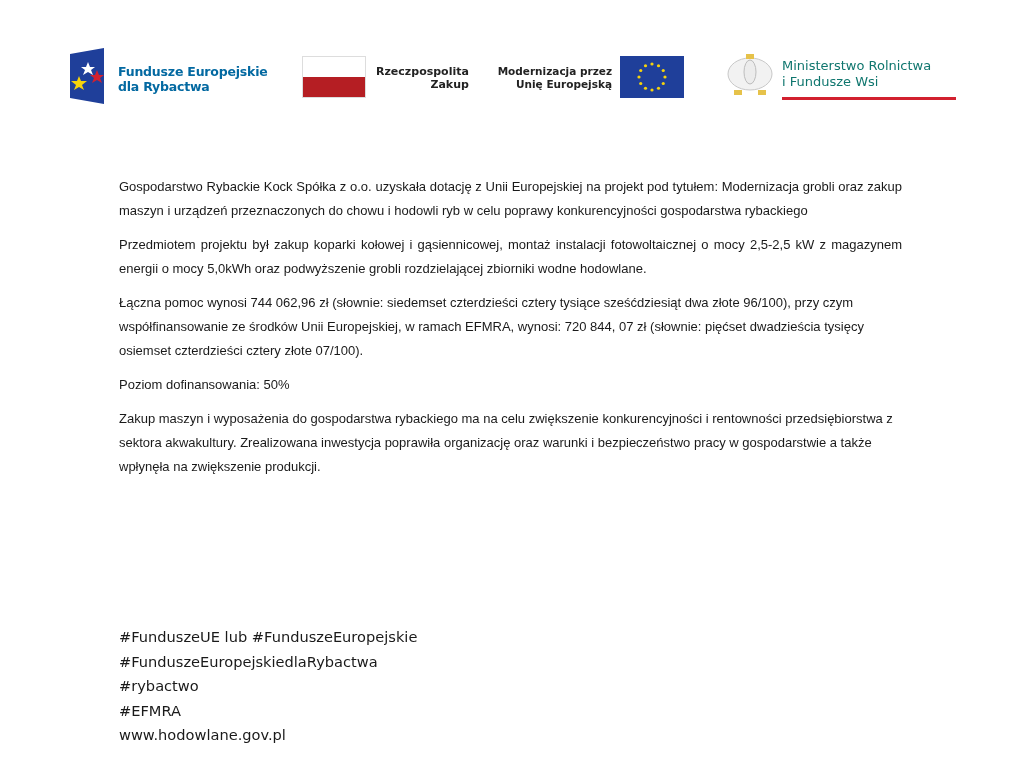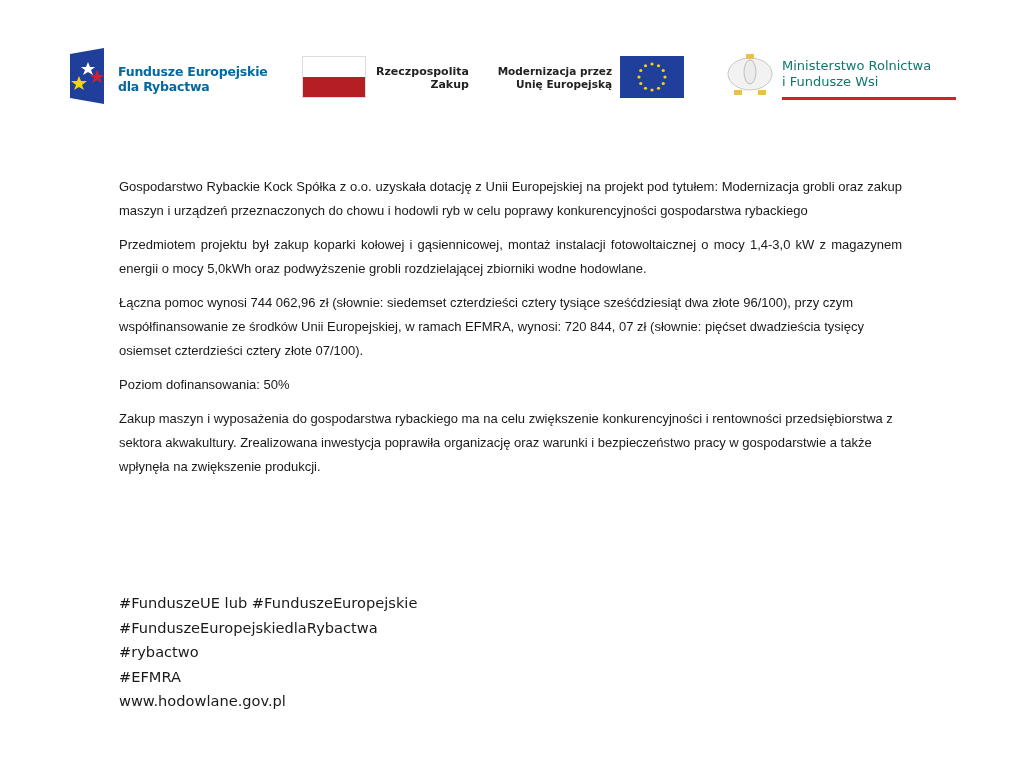--- a/index.html
+++ b/index.html
@@ -23,21 +23,21 @@
   .eu-flag { position: absolute; right: 10px; top: 0; width: 64px; height: 42px; background: #1f3f9a; }
 
   .min-logo { left: 660px; top: 14px; width: 240px; height: 60px; }
   .eagle { position: absolute; left: 0; top: 0; width: 52px; height: 52px; }
   .min-text { position: absolute; left: 58px; top: 8px; font-size: 13px; line-height: 16px; color: #0f766e; font-family: "DejaVu Sans", sans-serif; }
   .min-line { position: absolute; left: 58px; top: 47px; width: 174px; height: 3px; background: #d2202f; }
 
   .doc { position: absolute; left: 119px; top: 158px; width: 783px; font-family: "Liberation Sans", sans-serif; font-size: 13px; line-height: 24px; color: #1a1a1a; margin-top: 17px; }
   .doc p { margin: 0 0 10px 0; text-align: justify; }
   .doc p.left { text-align: left; }
-  .tags { position: absolute; left: 119px; top: 591px; font-size: 15.4px; line-height: 24.5px; font-family: "DejaVu Sans", sans-serif; color: #1a1a1a; }
+  .tags { position: absolute; left: 119px; top: 625px; font-size: 15.4px; line-height: 24.5px; font-family: "DejaVu Sans", sans-serif; color: #1a1a1a; }
   .tags div { white-space: nowrap; font-size: 14.6px; }
 </style>
 </head>
 <body>
 
 <div class="logo-bar">
   <div class="logo fe-logo">
     <svg class="fe-mark" viewBox="0 0 34 56">
       <polygon points="0,6 34,0 34,56 0,50" fill="#1f3f9a"></polygon>
       <polygon points="18,14 20,19 25,19 21,22 23,27 18,24 13,27 15,22 11,19 16,19" fill="#ffffff"></polygon>
@@ -96,21 +96,21 @@
     <div class="min-text">
       <div>Ministerstwo Rolnictwa</div>
       <div>i Fundusze Wsi</div>
     </div>
     <div class="min-line"></div>
   </div>
 </div>
 
 <div class="doc">
   <p>Gospodarstwo Rybackie Kock Spółka z o.o. uzyskała dotację z Unii Europejskiej na projekt pod tytułem: Modernizacja grobli oraz zakup maszyn i urządzeń przeznaczonych do chowu i hodowli ryb w celu poprawy konkurencyjności gospodarstwa rybackiego</p>
-  <p>Przedmiotem projektu był zakup koparki kołowej i gąsiennicowej, montaż instalacji fotowoltaicznej o mocy 1,4-3,0 kW z magazynem energii o mocy 5,0kWh oraz podwyższenie grobli rozdzielającej zbiorniki wodne hodowlane.</p>
+  <p>Przedmiotem projektu był zakup koparki kołowej i gąsiennicowej, montaż instalacji fotowoltaicznej o mocy 2,5-2,5 kW z magazynem energii o mocy 5,0kWh oraz podwyższenie grobli rozdzielającej zbiorniki wodne hodowlane.</p>
   <p class="left">Łączna pomoc wynosi 744 062,96 zł (słownie: siedemset czterdzieści cztery tysiące sześćdziesiąt dwa złote 96/100), przy czym współfinansowanie ze środków Unii Europejskiej, w ramach EFMRA, wynosi: 720 844, 07 zł (słownie: pięćset dwadzieścia tysięcy osiemset czterdzieści cztery złote 07/100).</p>
   <p class="left">Poziom dofinansowania: 50%</p>
   <p class="left">Zakup maszyn i wyposażenia do gospodarstwa rybackiego ma na celu zwiększenie konkurencyjności i rentowności przedsiębiorstwa z sektora akwakultury. Zrealizowana inwestycja poprawiła organizację oraz warunki i bezpieczeństwo pracy w gospodarstwie a także wpłynęła na zwiększenie produkcji.</p>
 </div>
 
 <div class="tags">
   <div>#FunduszeUE lub #FunduszeEuropejskie</div>
   <div>#FunduszeEuropejskiedlaRybactwa</div>
   <div>#rybactwo</div>
   <div>#EFMRA</div>

